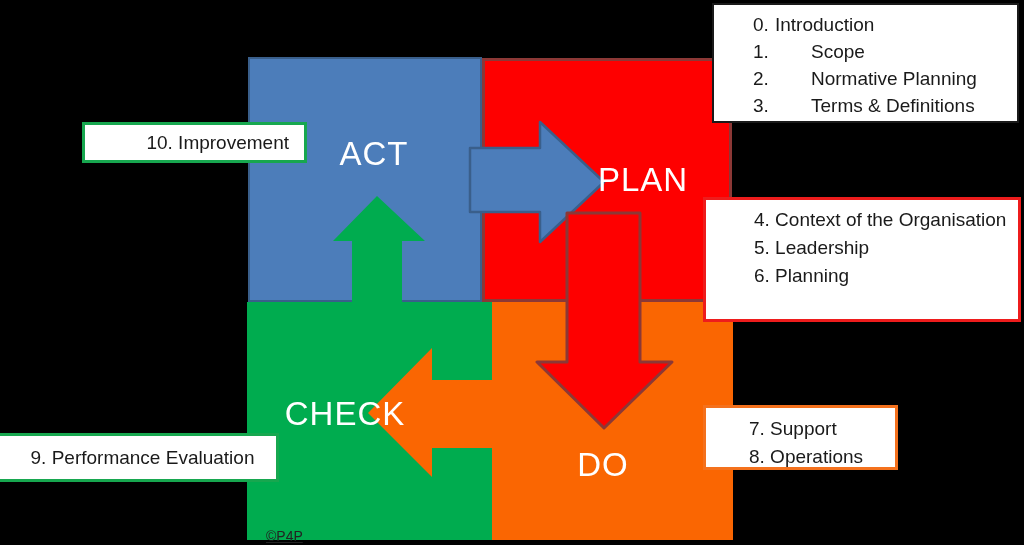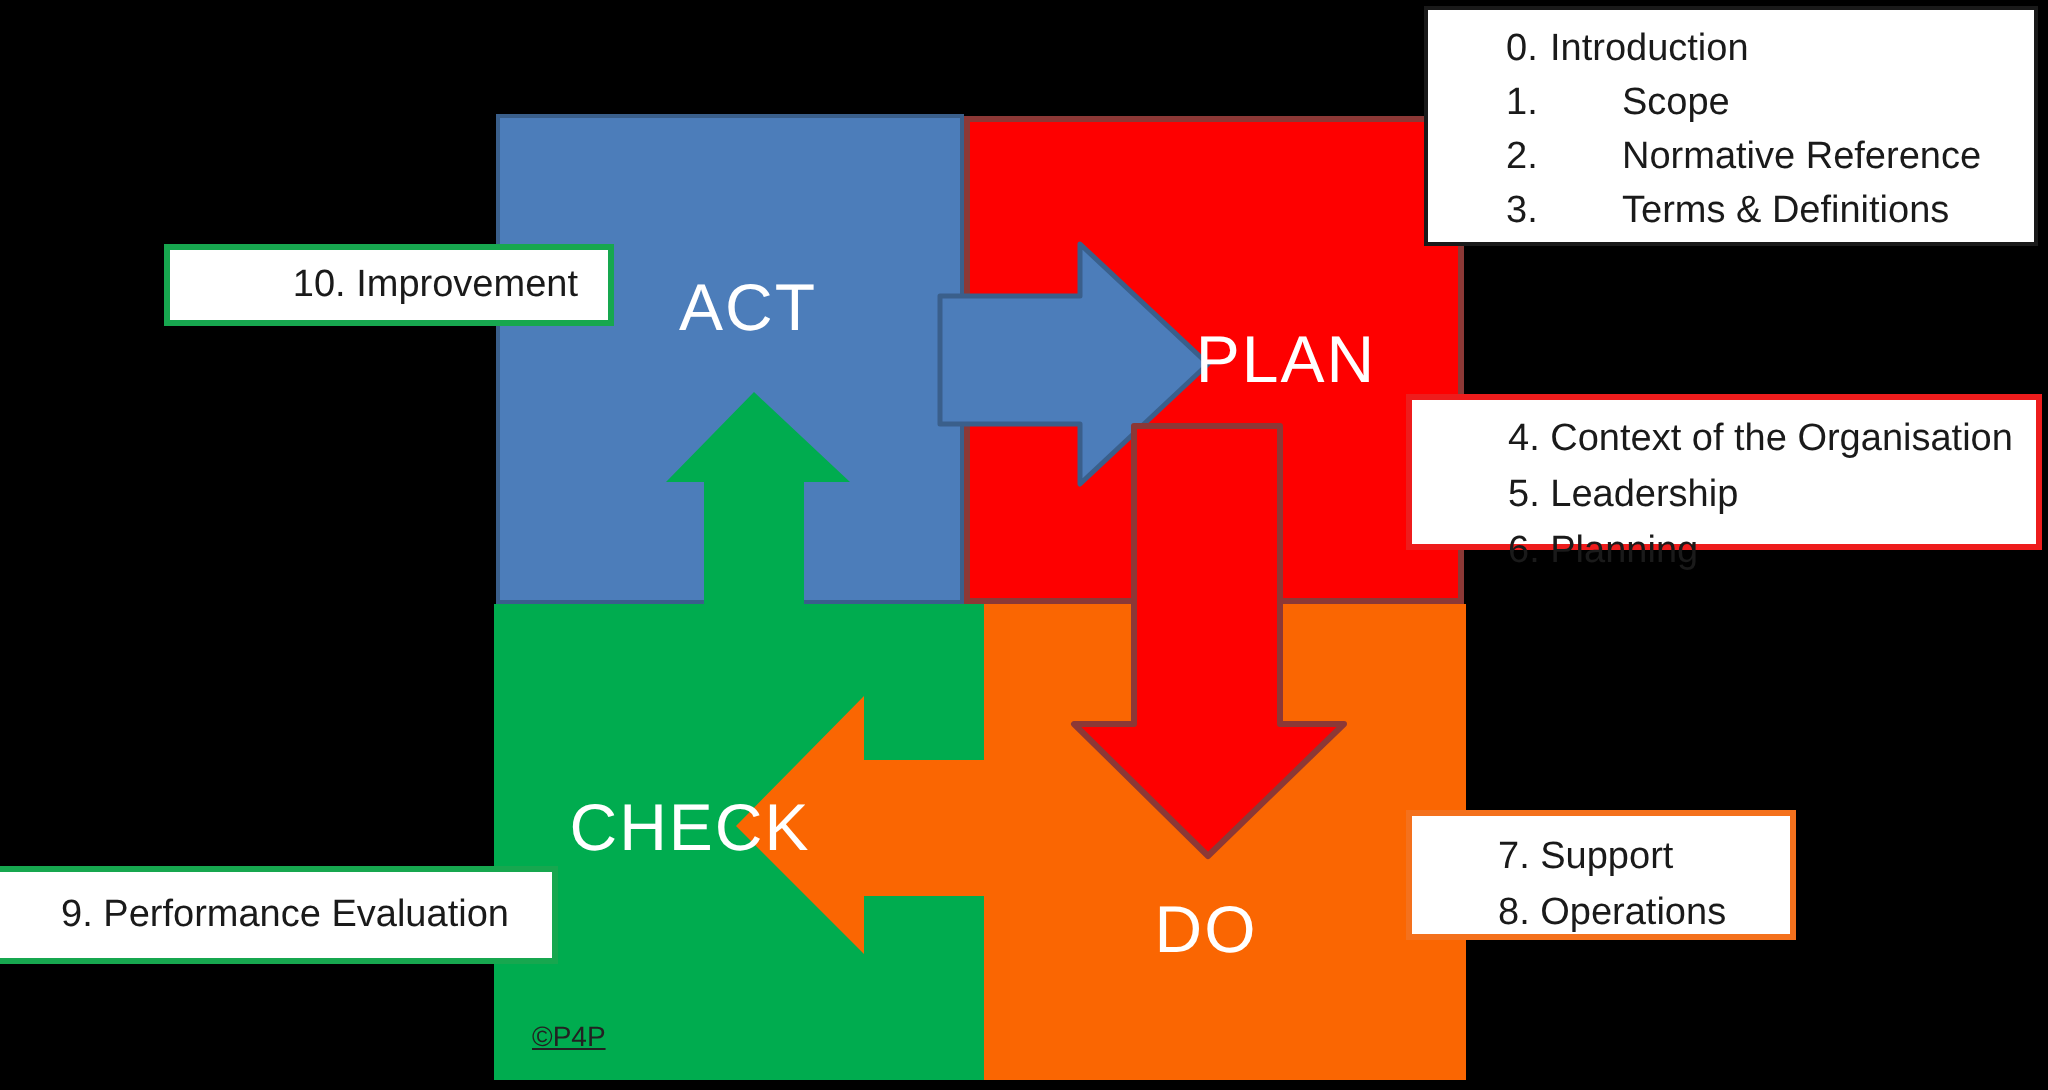--- a/index.html
+++ b/index.html
@@ -27,32 +27,32 @@
   .ql-plan{left:573px;top:162px;}
   .ql-check{left:247px;top:396px;padding-left:28px;}
   .ql-do{left:533px;top:447px;}
   
   .callout{
     position:absolute;background:#fff;box-sizing:border-box;color:#1a1a1a;
     font-size:19px;
     padding-left:12px;
   }
   .co-intro{left:712px;top:3px;width:307px;height:120px;border:2px solid #1a1a1a;padding:6px 0 0 11px;}
-  .co-context{left:703px;top:197px;width:318px;height:78px;border:3px solid #EE1C1C;padding:6px 0 0 20px;}
+  .co-context{left:703px;top:197px;width:318px;height:125px;border:3px solid #EE1C1C;padding:6px 0 0 20px;}
   .co-support{left:703px;top:405px;width:195px;height:65px;border:3px solid #F4711D;padding:7px 0 0 15px;}
   .co-improve{left:82px;top:122px;width:225px;height:41px;border:3px solid #17A74F;
               display:flex;align-items:center;justify-content:flex-end;padding-right:15px;}
   .co-perf{left:-8px;top:433px;width:287px;height:49px;border:3px solid #17A74F;
            display:flex;align-items:center;justify-content:center;padding-left:14px;}
   .cl{line-height:28px;white-space:nowrap;margin-left:28px;}
   .co-intro .cl{line-height:27px;}
   .cl .num{display:inline-block;width:58px;}
   .cl.first .num{width:22px;}
   
-  .watermark{position:absolute;left:266px;top:510px;color:#222;font-size:14px;text-decoration:underline;}
+  .watermark{position:absolute;left:266px;top:528px;color:#222;font-size:14px;text-decoration:underline;}
 </style>
 </head>
 <body>
 
 <div class="stage">
 
   <div class="sq sq-act"></div>
   <div class="sq sq-plan"></div>
   <div class="sq sq-check"></div>
   <div class="sq sq-do"></div>
@@ -70,21 +70,21 @@
   <div class="q-label ql-do">DO</div>
 
   <div class="callout co-intro">
     <div class="cl first">
       <span class="num">0.</span><span>Introduction</span>
     </div>
     <div class="cl">
       <span class="num">1.</span><span>Scope</span>
     </div>
     <div class="cl">
-      <span class="num">2.</span><span>Normative Reference</span>
+      <span class="num">2.</span><span>Normative Planning</span>
     </div>
     <div class="cl">
       <span class="num">3.</span><span>Terms &amp; Definitions</span>
     </div>
   </div>
 
   <div class="callout co-context">
     <div class="cl">4. Context of the Organisation</div>
     <div class="cl">5. Leadership</div>
     <div class="cl">6. Planning</div>

